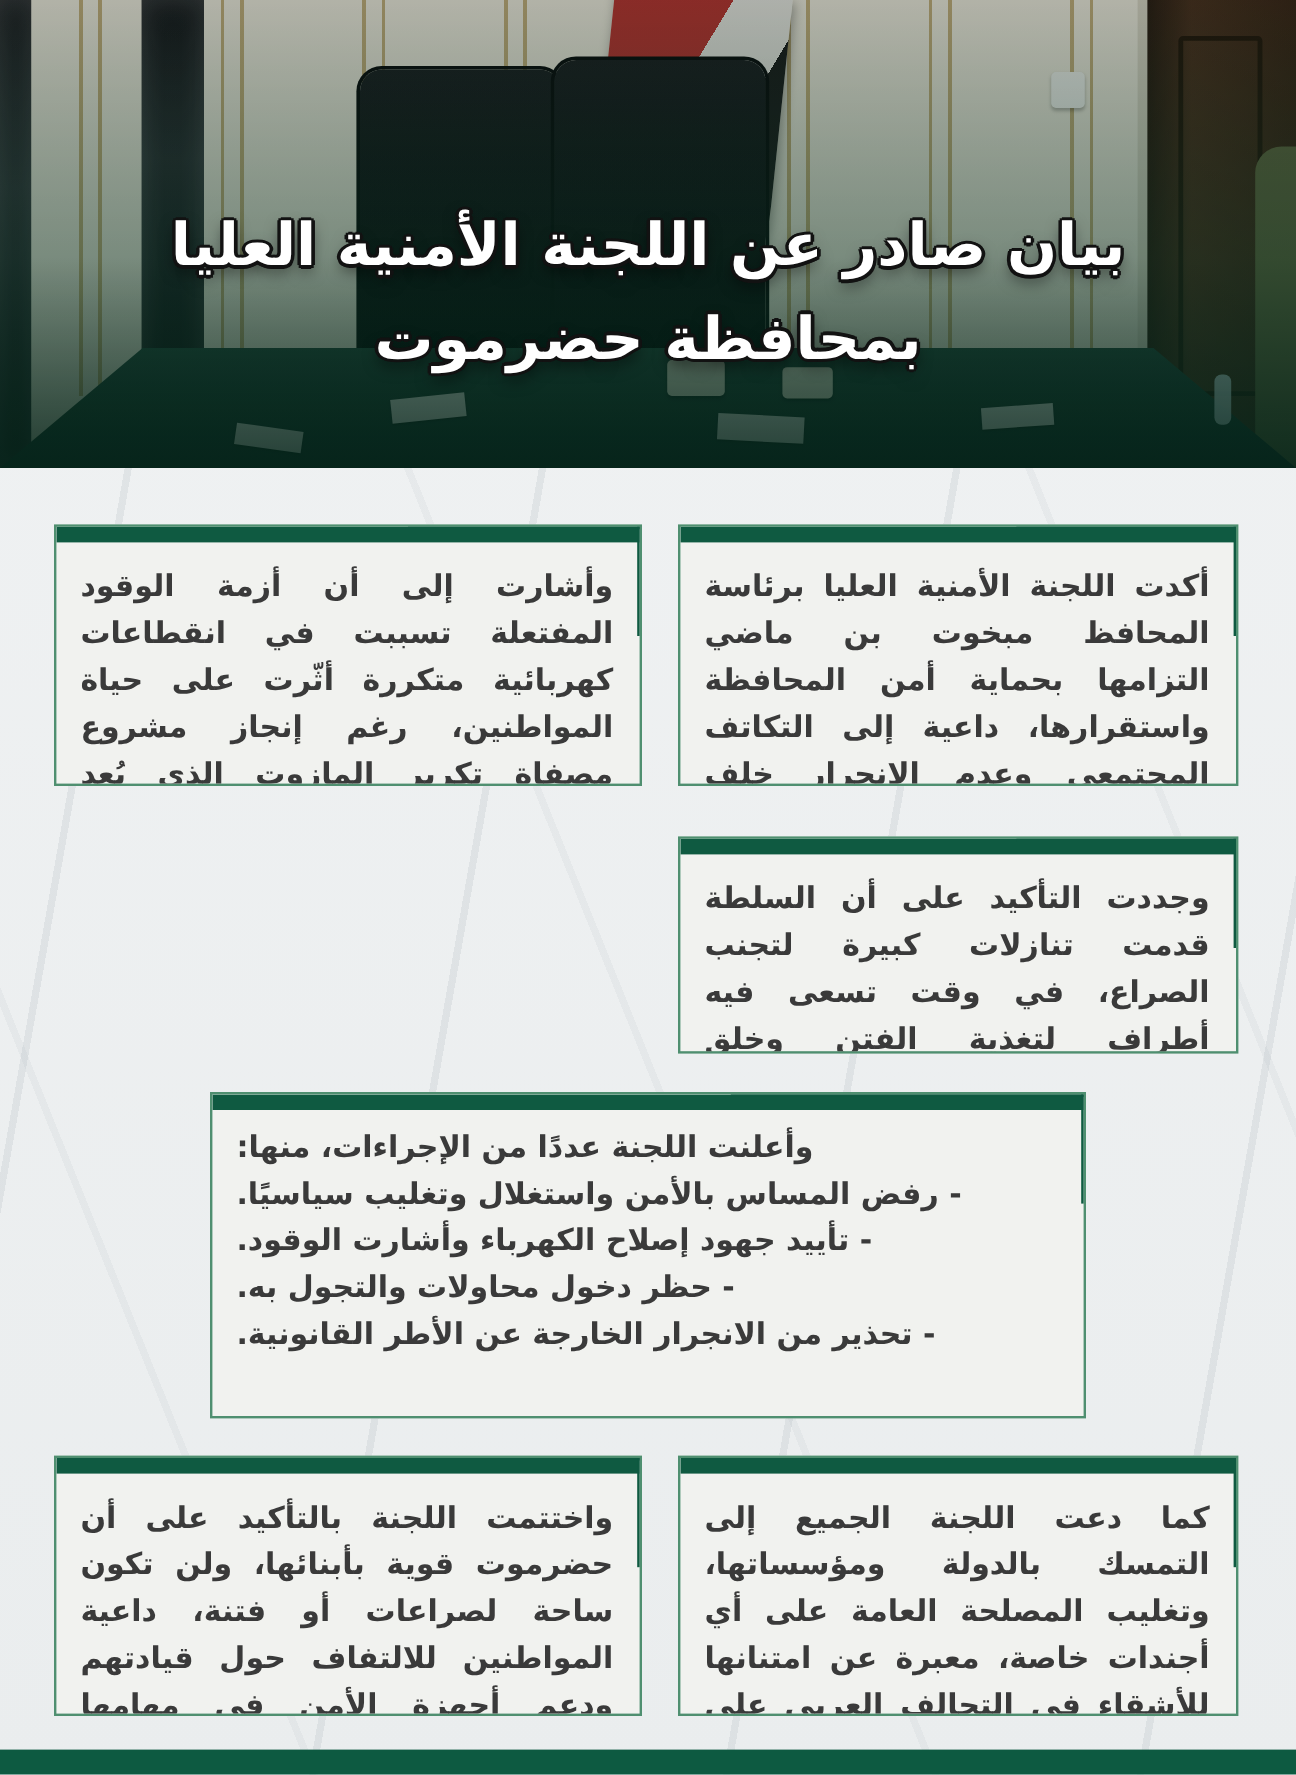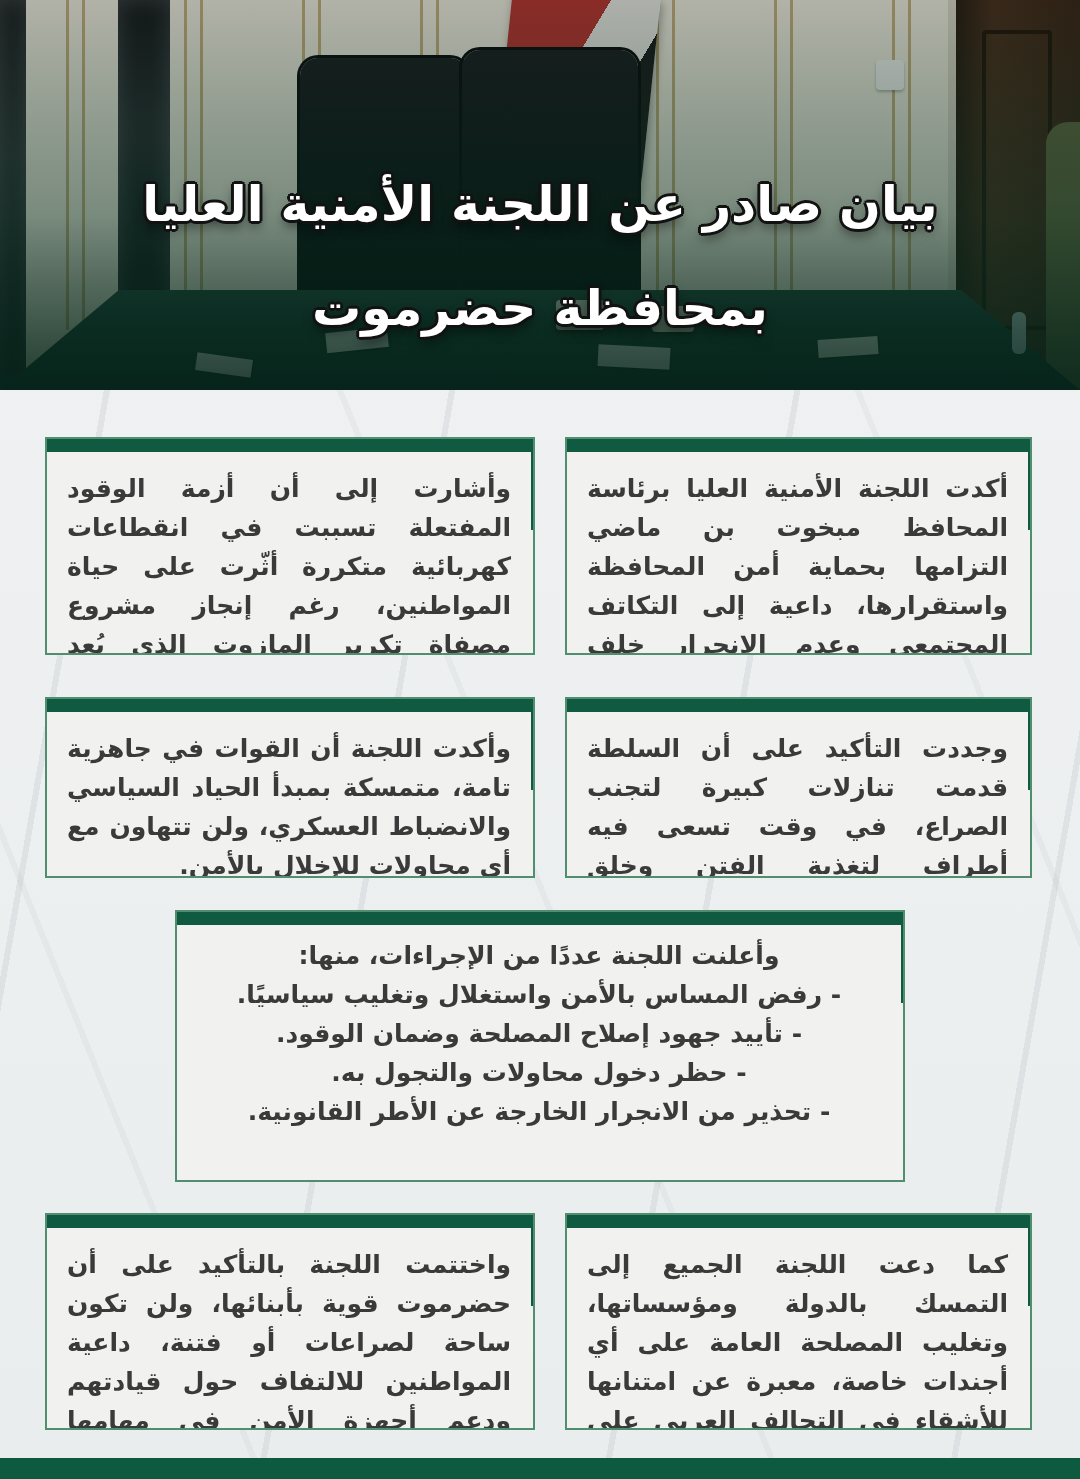--- a/index.html
+++ b/index.html
@@ -60,31 +60,31 @@
       background:linear-gradient(180deg, rgba(10,40,32,.18) 0%, rgba(9,77,54,.38) 55%, rgba(6,52,37,.82) 100%); }
   .photo-overlay2 { position:absolute; inset:0;
       background:linear-gradient(180deg, rgba(0,0,0,.10), rgba(0,0,0,.28)); }
 
   .title-wrap { position:absolute; top:178px; left:0; width:100%; text-align:center; z-index:5; }
   .title-line { color:#ffffff; font-weight:bold; font-size:49px; line-height:1.1;
       text-shadow:
         -3px 0 0 #121212, 3px 0 0 #121212, 0 -3px 0 #121212, 0 3px 0 #121212,
         -2px -2px 0 #121212, 2px -2px 0 #121212, -2px 2px 0 #121212, 2px 2px 0 #121212,
         0 6px 12px rgba(0,0,0,.55); }
-  .title-line + .title-line { margin-top:50px; }
+  .title-line + .title-line { margin-top:24px; }
 
   
   .sbox { position:absolute; background:#f1f2ef; border:2px solid #4f8f70; overflow:hidden;
           padding:30px 22px 14px 20px; }
   .sbox .topbar { position:absolute; top:0; left:0; right:0; height:13px; background:#0f5a41; }
   .sbox .corner { position:absolute; top:-11px; right:-11px; width:42%; height:102px;
           border-top:13px solid #0f5a41; border-right:13px solid #0f5a41; }
   .sbox p, .sbox .line { font-weight:bold; color:#3a3a3a; font-size:25px; line-height:1.56;
           text-align:justify; }
-  .sbox .line { text-align:center; }
+  .sbox .line { text-align:left; }
 
   .b-r1-right { top:437px; right:48px; width:467px; height:218px; }
   .b-r1-left  { top:437px; left:45px;  width:490px; height:218px; }
   .b-r2-right { top:697px; right:48px; width:467px; height:181px; }
   .b-r2-left  { top:697px; left:45px;  width:490px; height:181px; }
   .b-mid      { top:910px; right:175px; width:730px; height:272px; padding-top:24px; }
   .b-r3-right { top:1213px; right:48px; width:467px; height:217px; }
   .b-r3-left  { top:1213px; left:45px;  width:490px; height:217px; }
 
   .footer-bar { position:absolute; left:0; top:1458px; width:1080px; height:21px; background:#0d5a41; }
@@ -146,32 +146,27 @@
     <div class="topbar"></div>
     <div class="corner"></div>
     <p>وأشارت إلى أن أزمة الوقود المفتعلة تسببت في انقطاعات كهربائية متكررة أثّرت على حياة المواطنين، رغم إنجاز مشروع مصفاة تكرير المازوت الذي يُعد خطوة استراتيجية لتحقيق الاستقرار.</p>
   </div>
 
   <div class="sbox b-r2-right">
     <div class="topbar"></div>
     <div class="corner"></div>
     <p>وجددت التأكيد على أن السلطة قدمت تنازلات كبيرة لتجنب الصراع، في وقت تسعى فيه أطراف لتغذية الفتن وخلق انقسام.</p>
   </div>
-  <div class="sbox b-r2-left">
-    <div class="topbar"></div>
-    <div class="corner"></div>
-    <p>وأكدت اللجنة أن القوات في جاهزية تامة، متمسكة بمبدأ الحياد السياسي والانضباط العسكري، ولن تتهاون مع أي محاولات للإخلال بالأمن.</p>
-  </div>
 
   <div class="sbox b-mid">
     <div class="topbar"></div>
     <div class="corner"></div>
     <div class="line">وأعلنت اللجنة عددًا من الإجراءات، منها:</div>
     <div class="line">- رفض المساس بالأمن واستغلال وتغليب سياسيًا.</div>
-    <div class="line">- تأييد جهود إصلاح المصلحة وضمان الوقود.</div>
+    <div class="line">- تأييد جهود إصلاح الكهرباء وأشارت الوقود.</div>
     <div class="line">- حظر دخول محاولات والتجول به.</div>
     <div class="line">- تحذير من الانجرار الخارجة عن الأطر القانونية.</div>
   </div>
 
   <div class="sbox b-r3-right">
     <div class="topbar"></div>
     <div class="corner"></div>
     <p>كما دعت اللجنة الجميع إلى التمسك بالدولة ومؤسساتها، وتغليب المصلحة العامة على أي أجندات خاصة، معبرة عن امتنانها للأشقاء في التحالف العربي على دعمهم المتواصل.</p>
   </div>
   <div class="sbox b-r3-left">

